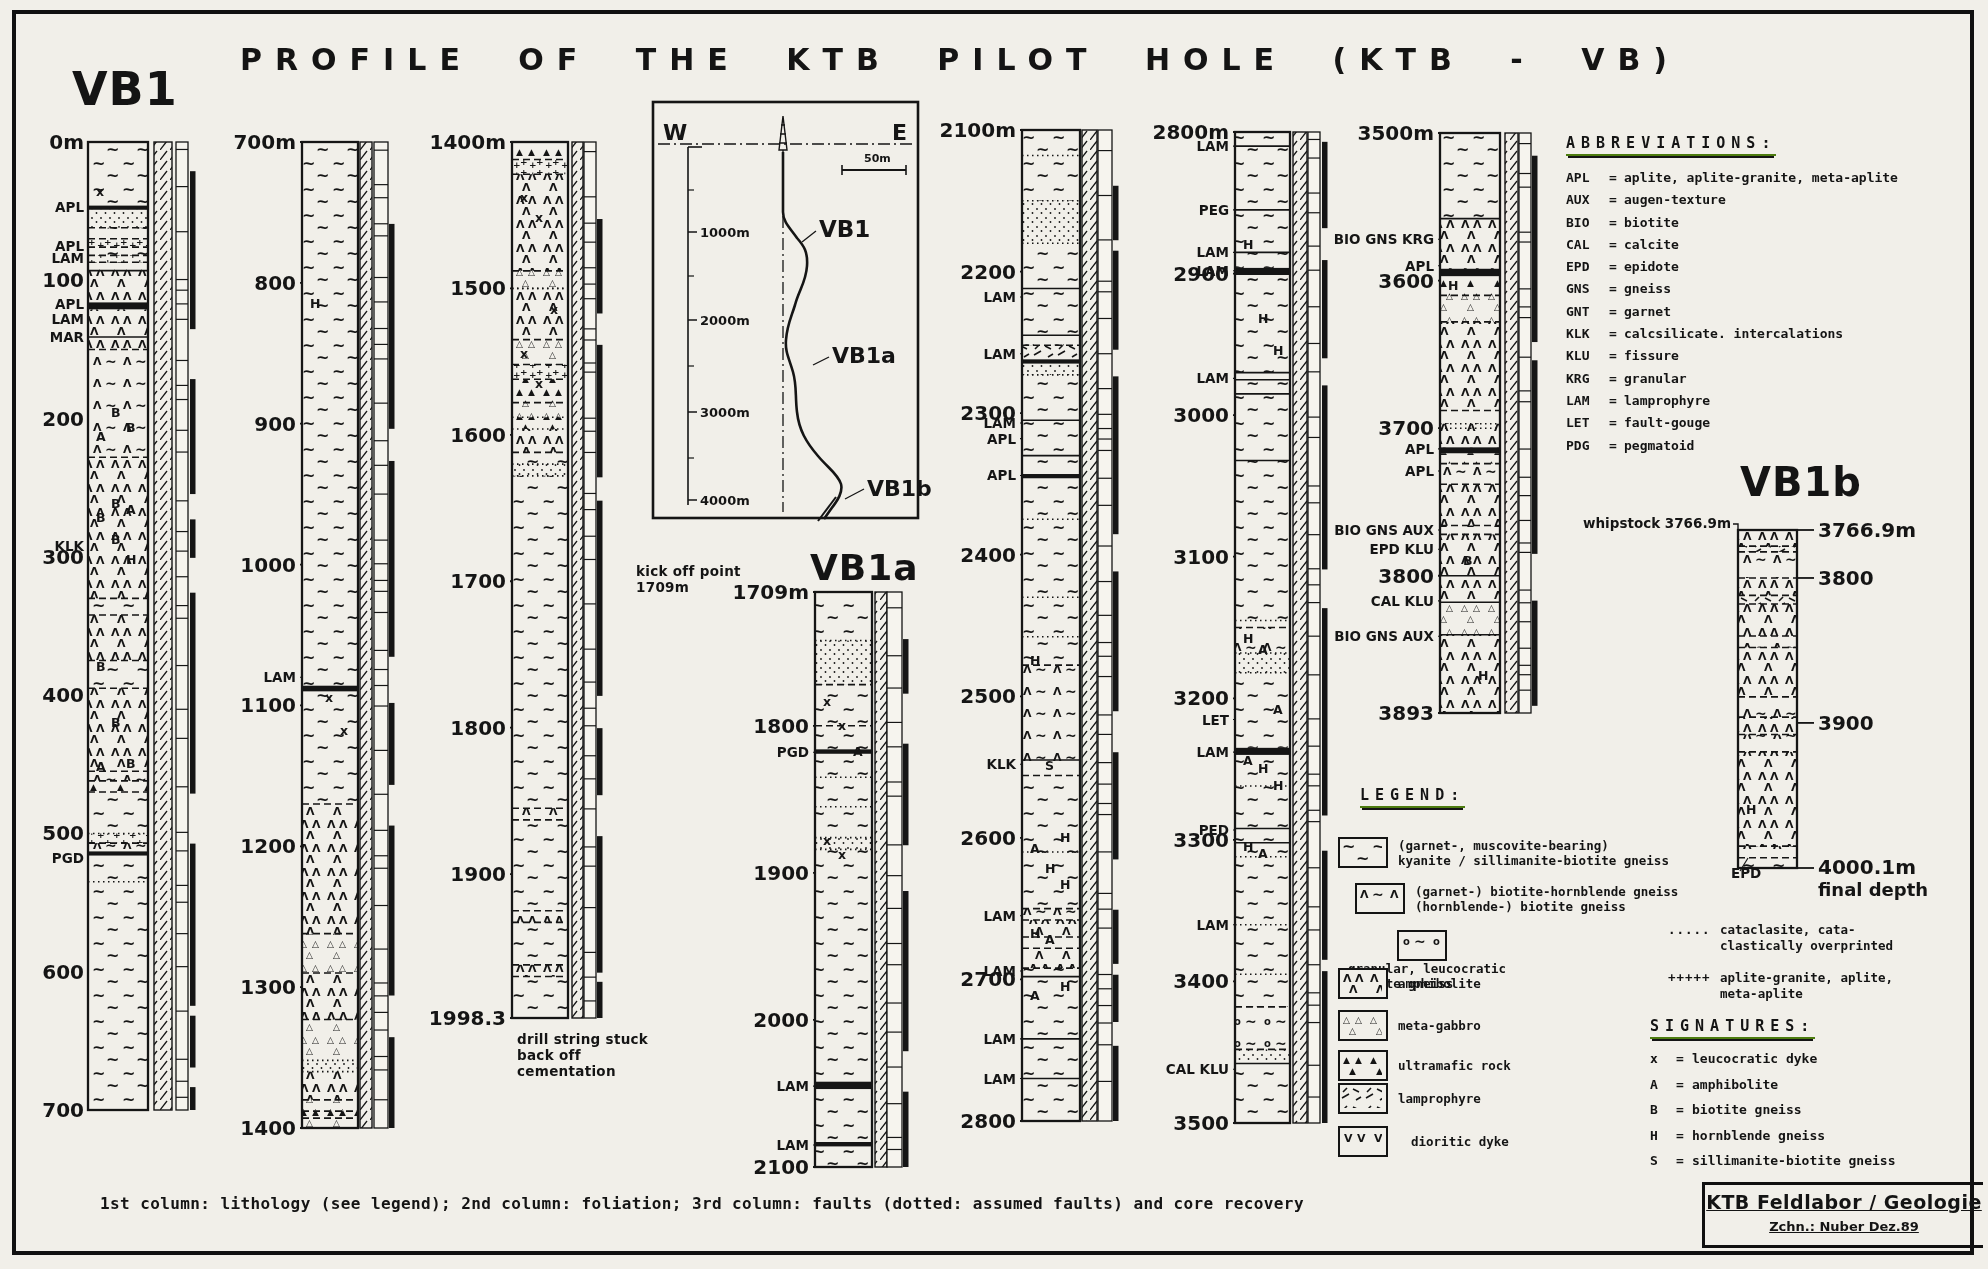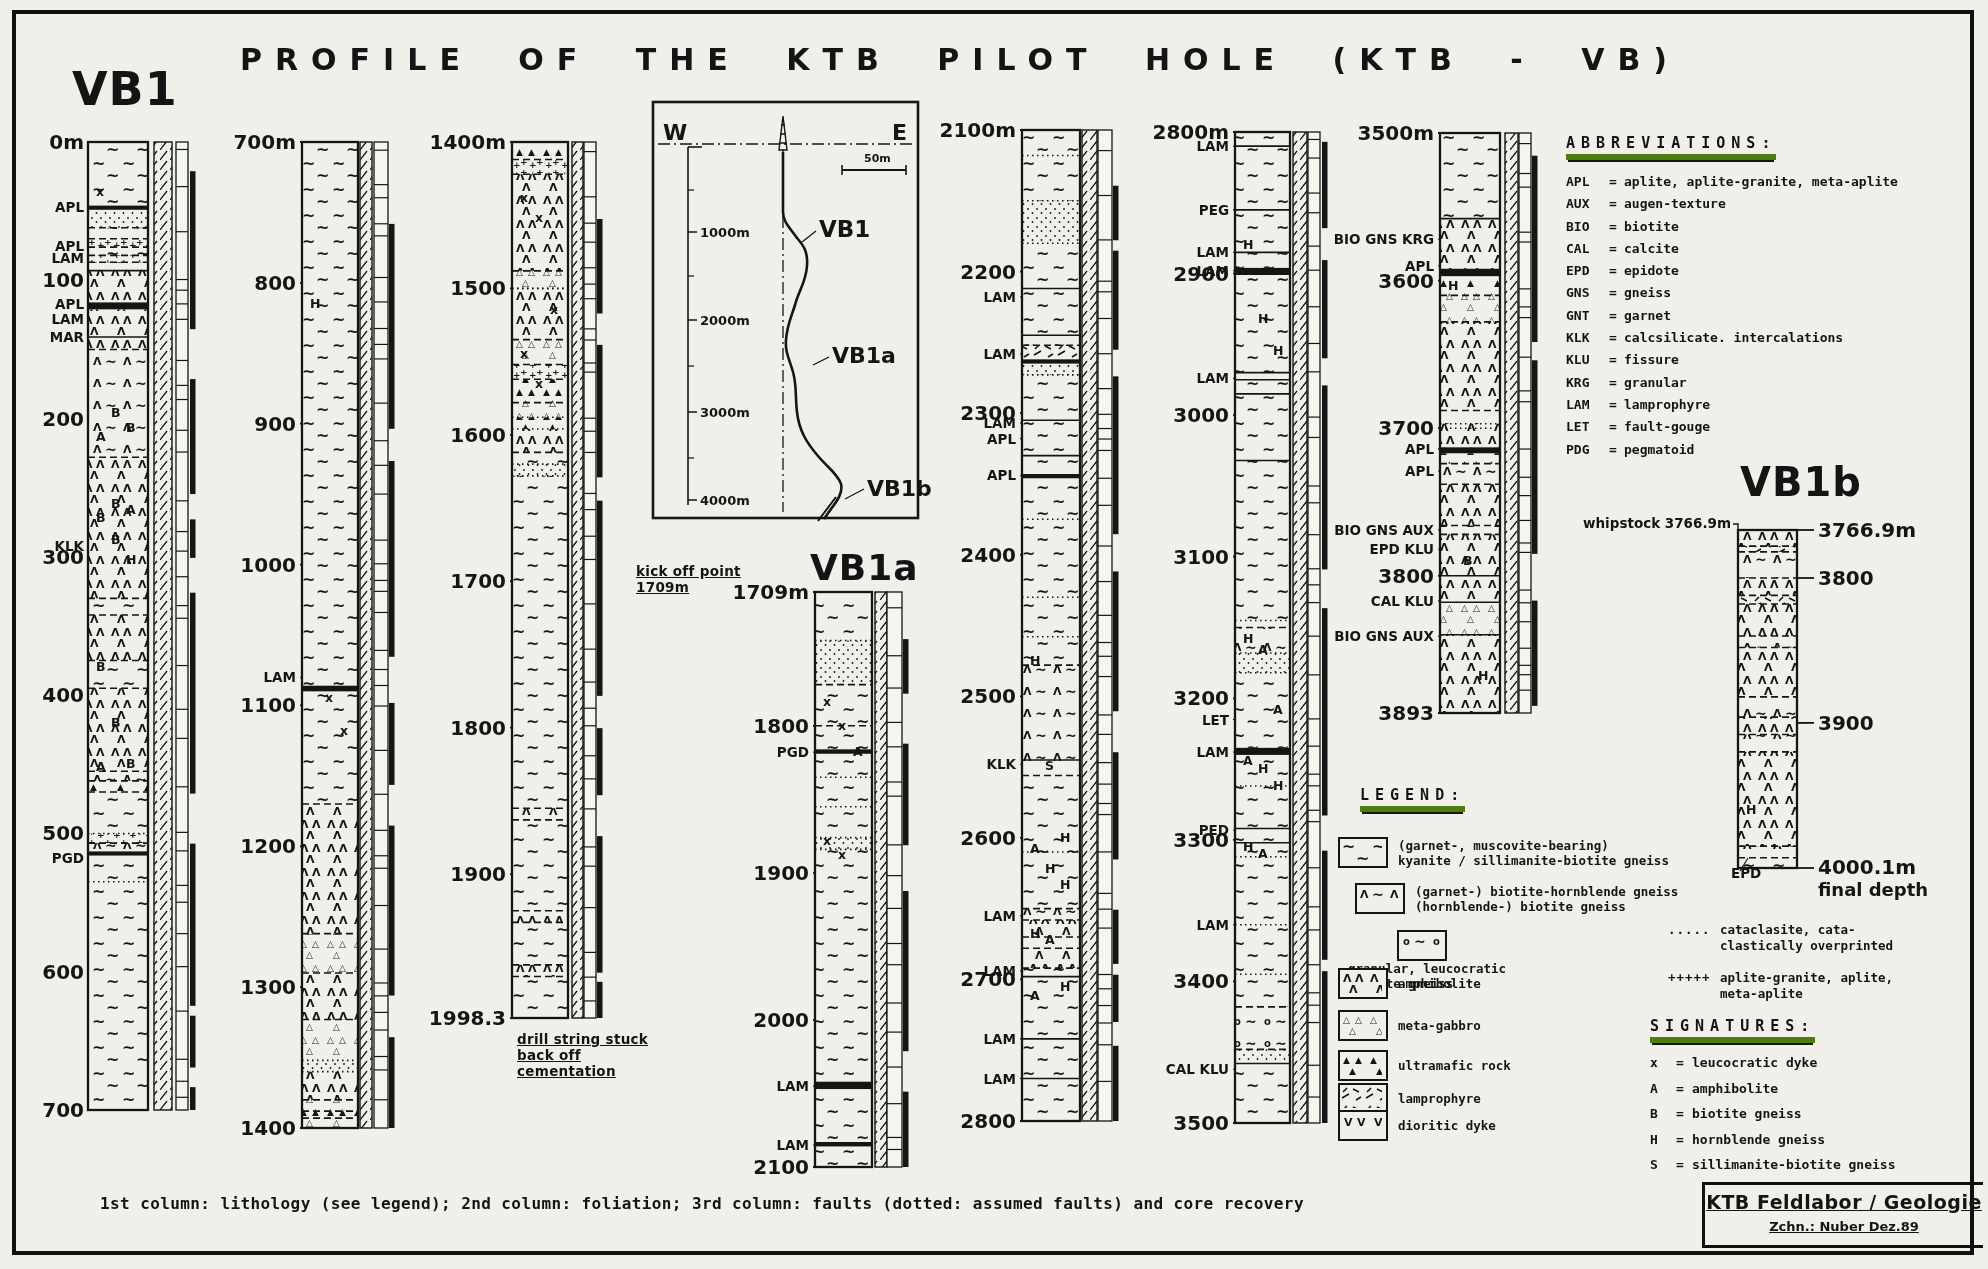--- a/index.html
+++ b/index.html
@@ -4,25 +4,25 @@
 <style>
   html,body{margin:0;padding:0;background:#c9c7c2;}
   #canvas{position:relative;width:1988px;height:1269px;background:#f1efe9;font-family:"DejaVu Sans",sans-serif;color:#141414;overflow:hidden;}
   #frame{position:absolute;left:12px;top:10px;right:14px;bottom:14px;border:4px solid #101010;pointer-events:none;}
   .abs{position:absolute;}
   #main-title{left:150px;top:42px;width:1620px;text-align:center;font-size:30px;font-weight:bold;letter-spacing:13px;word-spacing:22px;white-space:nowrap;}
   .bh-title{font-weight:bold;letter-spacing:1px;}
   #vb1-title{left:72px;top:62px;font-size:46px;}
   #vb1a-title{left:810px;top:547px;font-size:36px;}
   #vb1b-title{left:1740px;top:459px;font-size:40px;}
-  .note{font-size:13.5px;font-weight:bold;line-height:16px;letter-spacing:.3px;text-decoration:underline;}
+  .note{font-size:13.5px;font-weight:bold;line-height:16px;letter-spacing:.3px;}
   #note-kickoff{left:636px;top:563px;width:154px;text-align:left;}
   #note-drill{left:517px;top:1031px;}
   #note-rupture{left:1468px;top:711px;}
-  .sec-title{font-family:"DejaVu Sans Mono",monospace;font-weight:bold;font-size:15px;letter-spacing:6px;display:inline-block;border-bottom:6px solid #4d7c0f;box-shadow:0 4px 0 -2px #141414;padding-bottom:2px;}
+  .sec-title{font-family:"DejaVu Sans Mono",monospace;font-weight:bold;font-size:15px;letter-spacing:6px;display:inline-block;border-bottom:2px solid #4d7c0f;box-shadow:0 4px 0 -2px #141414;padding-bottom:2px;}
   #abbrev-block{left:1566px;top:133px;width:400px;}
   .abbr-row{display:flex;font-family:"DejaVu Sans Mono",monospace;font-weight:bold;font-size:13px;height:22.3px;align-items:baseline;}
   .abbr-row .abbr{width:36px;}
   .abbr-row .eq{width:22px;text-align:center;}
   #abbrev-items{margin-top:14px;}
   #legend-block{left:1338px;top:786px;width:330px;height:370px;}
   .legend-item{position:absolute;display:flex;align-items:center;}
   .legend-swatch{width:46px;height:27px;border:2px solid #141414;background:#f1efe9;flex:none;}
   .legend-label{margin-left:10px;font-family:"DejaVu Sans Mono",monospace;font-weight:bold;font-size:12.5px;line-height:15px;white-space:nowrap;}
   #extras-block{left:1668px;top:922px;width:310px;}
@@ -1069,21 +1069,21 @@
           </div>
         </div>
         <div class="legend-item" style="top: 297px; left: 0px;">
           <div class="legend-swatch"><svg width="42" height="23" viewBox="0 0 42 23">
               <rect x="0" y="0" width="42" height="23" fill="url(#pat-lp)"></rect>
             </svg></div>
           <div class="legend-label">
             <div>lamprophyre</div>
           </div>
         </div>
-        <div class="legend-item" style="top: 324px; left: 0px;">
+        <div class="legend-item" style="top: 340px; left: 0px; gap: 13px;">
           <div class="legend-swatch"><svg width="42" height="23" viewBox="0 0 42 23">
               <rect x="0" y="0" width="42" height="23" fill="url(#pat-di)"></rect>
             </svg></div>
           <div class="legend-label">
             <div>dioritic dyke</div>
           </div>
         </div>
       </div>
   </div>
 

